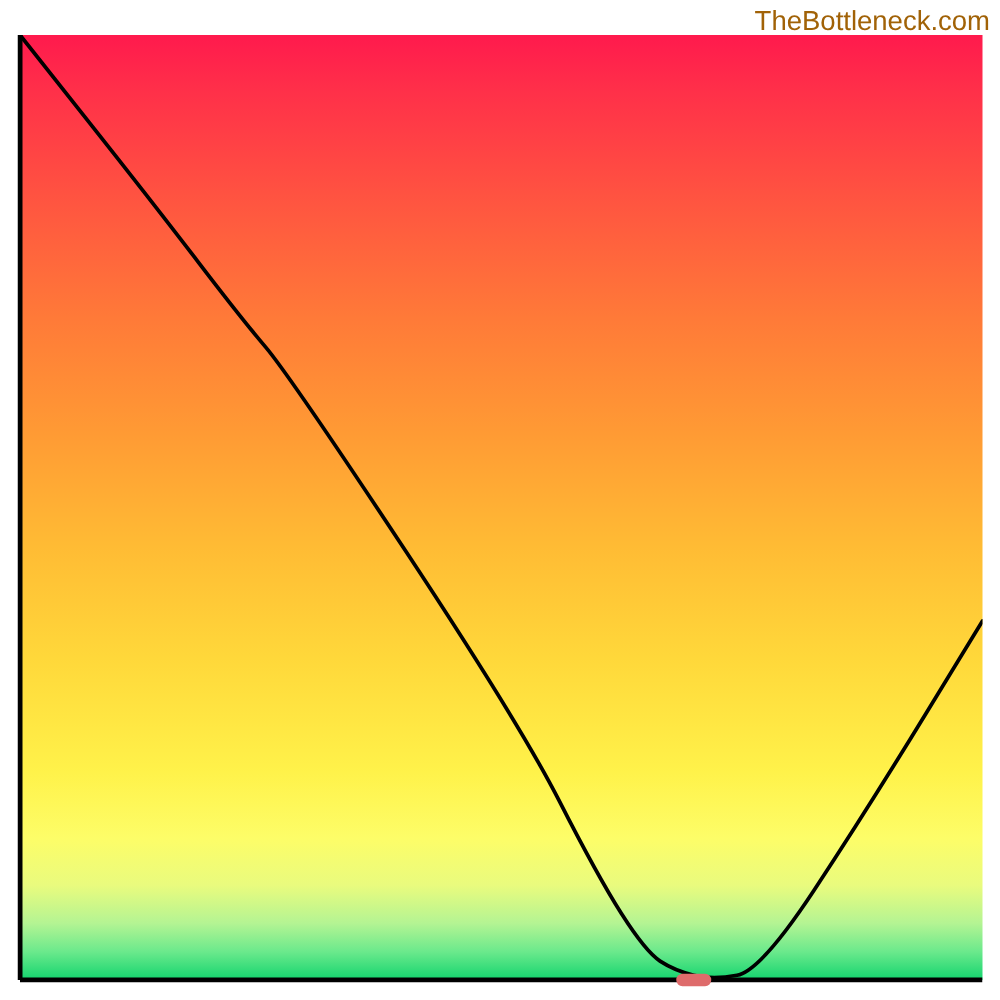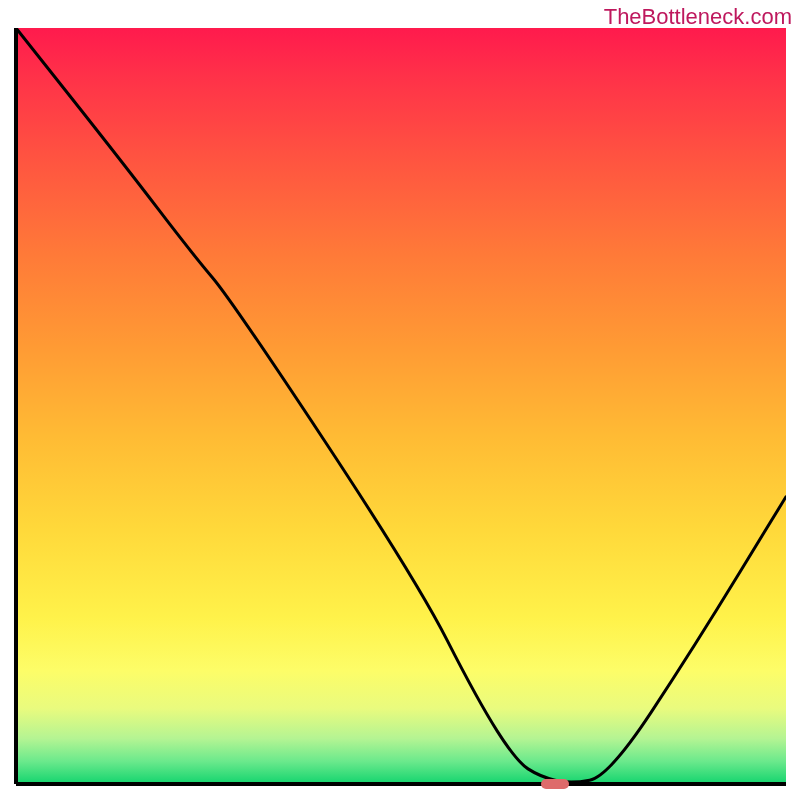--- a/index.html
+++ b/index.html
@@ -13,21 +13,21 @@
   }
   .wrap {
     position: relative;
     width: 800px;
     height: 800px;
   }
   .watermark {
     position: absolute;
     top: 4px;
     right: 8px;
-    color: #be185d;
+    color: #a16207;
     font-size: 22px;
     font-weight: 500;
     z-index: 5;
   }
   .plot {
     position: absolute;
     left: 14px;
     top: 28px;
     width: 772px;
     height: 758px;

